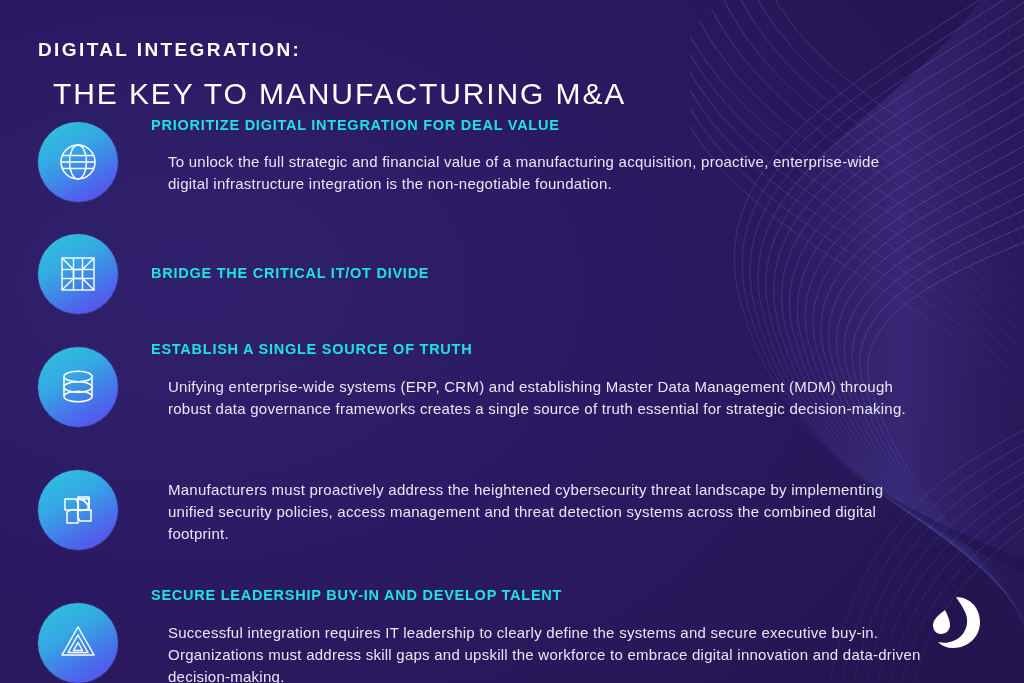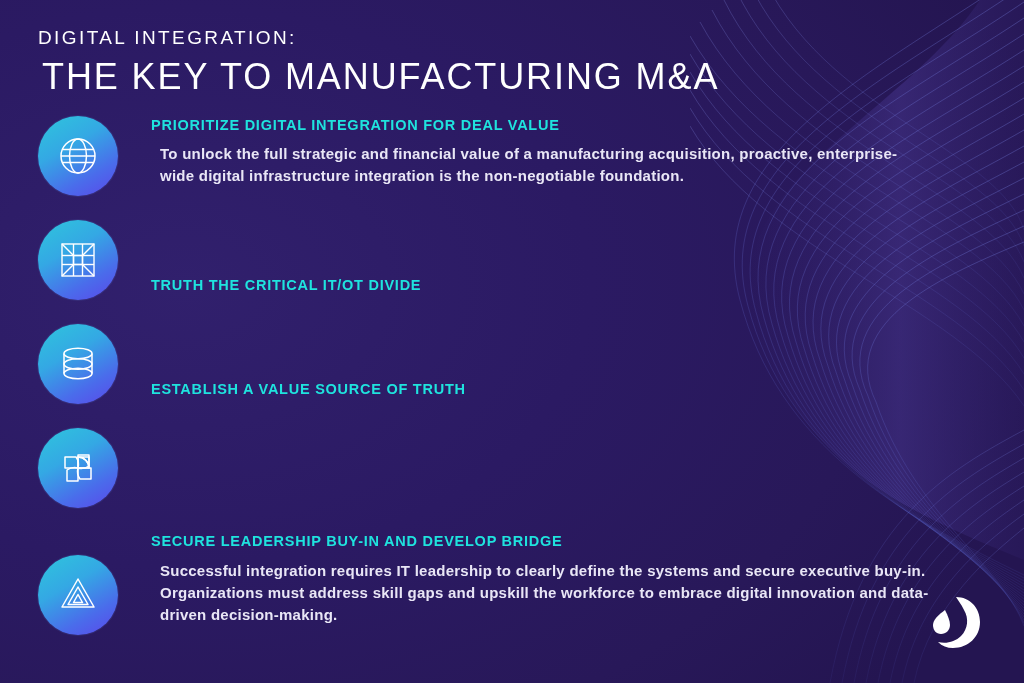--- a/index.html
+++ b/index.html
@@ -33,45 +33,45 @@
   
   .header {
     position: absolute;
     left: 38px;
     top: 26px;
     width: 820px;
   }
   .eyebrow {
     color: #ffffff;
     font-size: 19px;
-    font-weight: normal;
+    font-weight: bold;
     letter-spacing: 2.4px;
     line-height: 1.25;
-    margin: 0 0 6px 0;
+    margin: 12px 0 6px 0;
   }
   .headline {
     color: #ffffff;
-    font-size: 36px;
+    font-size: 30px;
     font-weight: 400;
     letter-spacing: 1.9px;
     line-height: 1.15;
-    margin: 4px;
+    margin: 15px;
   }
 
   
   .items {
     position: absolute;
     left: 38px;
     top: 112px;
     width: 900px;
   }
   .item {
     position: relative;
     display: flex;
-    align-items: flex-end;
+    align-items: center;
     margin-bottom: 20px;
     min-height: 84px;
   }
   .item:last-child { margin-bottom: 0; }
 
   .badge {
     flex: 0 0 auto;
     width: 80px;
     height: 80px;
     border-radius: 50%;
@@ -92,24 +92,24 @@
     color: #1fe3de;
     font-size: 14.5px;
     font-weight: bold;
     letter-spacing: 0.75px;
     line-height: 1.2;
     margin: 0 0 6px 0;
   }
   .item-desc {
     color: #e9e6f6;
     font-size: 15px;
-    font-weight: 700;
+    font-weight: 400;
     line-height: 1.47;
     letter-spacing: 0.25px;
-    margin: 9px;
+    margin: 17px;
     max-width: 770px;
   }
 
   
   .logo {
     position: absolute;
     right: 38px;
     bottom: 28px;
     width: 64px;
     height: 64px;
@@ -233,72 +233,74 @@
             <line x1="6" y1="38" x2="17.5" y2="26.5"></line>
             <line x1="38" y1="38" x2="26.5" y2="26.5"></line>
             <line x1="6" y1="17.5" x2="38" y2="17.5"></line>
             <line x1="6" y1="26.5" x2="38" y2="26.5"></line>
             <line x1="17.5" y1="6" x2="17.5" y2="38"></line>
             <line x1="26.5" y1="6" x2="26.5" y2="38"></line>
           </svg>
         </span>
       </div>
       <div class="body">
-        <h2 class="item-title">TRUTH THE CRITICAL IT/OT DIVIDE</h2>
+        <h2 class="item-title">BRIDGE THE CRITICAL IT/OT DIVIDE</h2>
       </div>
     </div>
 
     <div class="item">
       <div class="badge">
         <span>
           <svg width="46" height="46" viewBox="0 0 46 46" fill="none" stroke="#ffffff" stroke-width="1.5">
             <ellipse cx="23" cy="12.5" rx="14" ry="5.2"></ellipse>
             <ellipse cx="23" cy="23" rx="14" ry="5.2"></ellipse>
             <ellipse cx="23" cy="32.5" rx="14" ry="5.2"></ellipse>
             <line x1="9" y1="12.5" x2="9" y2="32.5"></line>
             <line x1="37" y1="12.5" x2="37" y2="32.5"></line>
           </svg>
         </span>
       </div>
       <div class="body">
-        <h2 class="item-title">ESTABLISH A VALUE SOURCE OF TRUTH</h2>
+        <h2 class="item-title">ESTABLISH A SINGLE SOURCE OF TRUTH</h2>
+        <p class="item-desc">Unifying enterprise-wide systems (ERP, CRM) and establishing Master Data Management (MDM) through robust data governance frameworks creates a single source of truth essential for strategic decision-making.</p>
       </div>
     </div>
 
     <div class="item">
       <div class="badge">
         <span>
           <svg width="46" height="46" viewBox="0 0 46 46" fill="none" stroke="#ffffff" stroke-width="1.5" stroke-linejoin="round">
 
             <path d="M23 23 L23 12 A11 11 0 0 1 34 23 L34 23 Z"></path>
             <path d="M23 12 A11 11 0 0 1 34 23 L34 12 Z"></path>
 
             <path d="M23 23 L23 10 L34 10 L34 21 A13 13 0 0 1 23 23 Z" transform="rotate(0 23 23)"></path>
             <path d="M23 23 L23 10 L34 10 L34 21 A13 13 0 0 1 23 23 Z" transform="rotate(90 23 23)"></path>
             <path d="M23 23 L23 10 L34 10 L34 21 A13 13 0 0 1 23 23 Z" transform="rotate(180 23 23)"></path>
             <path d="M23 23 L23 10 L34 10 L34 21 A13 13 0 0 1 23 23 Z" transform="rotate(270 23 23)"></path>
           </svg>
         </span>
       </div>
       <div class="body">
+        <p class="item-desc">Manufacturers must proactively address the heightened cybersecurity threat landscape by implementing unified security policies, access management and threat detection systems across the combined digital footprint.</p>
       </div>
     </div>
 
     <div class="item">
       <div class="badge">
         <span>
           <svg width="46" height="46" viewBox="0 0 46 46" fill="none" stroke="#ffffff" stroke-width="1.5" stroke-linejoin="round">
             <path d="M23 7 L39 35 L7 35 Z"></path>
             <path d="M23 15 L33 32.5 L13 32.5 Z"></path>
             <path d="M23 22.5 L27.5 30.5 L18.5 30.5 Z"></path>
           </svg>
         </span>
       </div>
       <div class="body">
-        <h2 class="item-title">SECURE LEADERSHIP BUY-IN AND DEVELOP BRIDGE</h2>
+        <h2 class="item-title">SECURE LEADERSHIP BUY-IN AND DEVELOP TALENT</h2>
         <p class="item-desc">Successful integration requires IT leadership to clearly define the systems and secure executive buy-in. Organizations must address skill gaps and upskill the workforce to embrace digital innovation and data-driven decision-making.</p>
       </div>
     </div>
 
   </div>
 
   <div class="logo">
     <svg width="64" height="64" viewBox="0 0 64 64" xmlns="http://www.w3.org/2000/svg">
 
       <path d="M34 6 C 48 6, 58 17, 58 31 C 58 46, 46 57, 31 57

